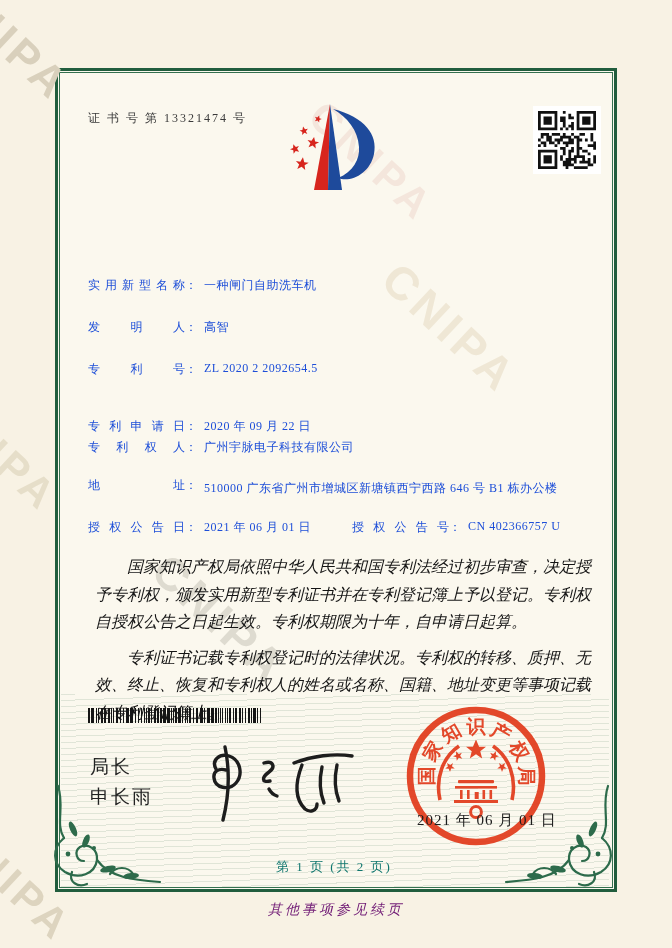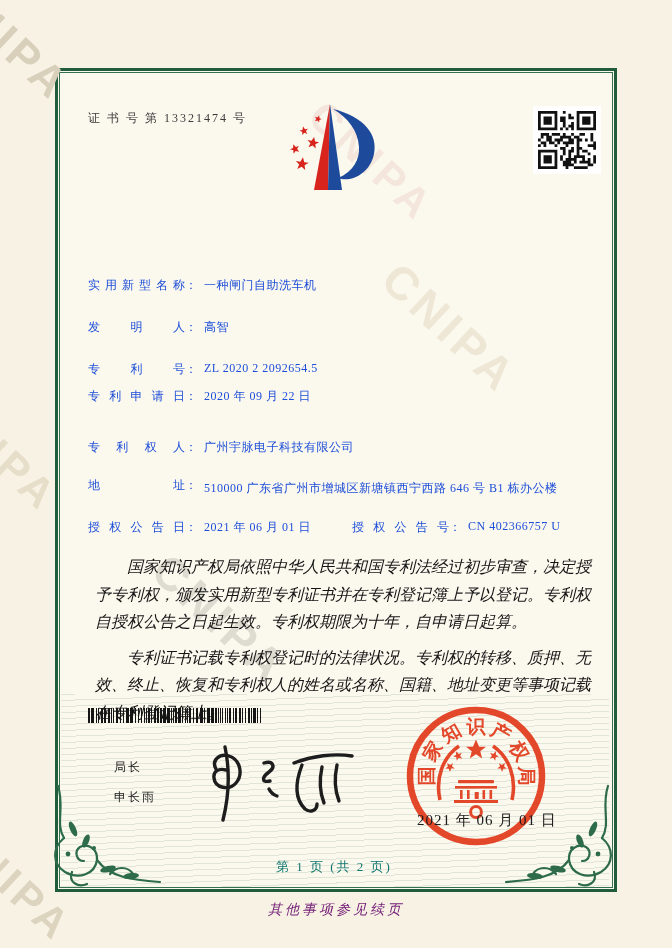--- a/index.html
+++ b/index.html
@@ -51,21 +51,21 @@
   .pair2{position:absolute;left:264px;top:0;}
   
   .body-text{
     position:absolute;left:87px;top:545px;width:512px;z-index:5;
     font-style:italic;font-size:16px;line-height:27.5px;color:#141414;text-align:justify;
   }
   .body-text p{margin:8px;text-indent:2em;}
   
   .barcode{position:absolute;left:88px;top:708px;width:176px;height:15px;z-index:5;}
   .signer{position:absolute;left:90px;top:752px;z-index:5;
-    font-family:"Liberation Sans","DejaVu Sans",sans-serif;font-size:12px;line-height:30px;letter-spacing:2px;color:#222;margin-left:24px;}
+    font-family:"Liberation Sans","DejaVu Sans",sans-serif;font-size:19px;line-height:30px;letter-spacing:2px;color:#222;}
   .signature{position:absolute;left:198px;top:740px;width:162px;height:86px;z-index:5;}
   .seal{position:absolute;left:402px;top:702px;width:148px;height:148px;z-index:6;opacity:0.93;}
   .seal text{font-size:19px;font-weight:bold;fill:#e23b1c;font-family:"Liberation Serif",serif;}
   .seal-date{position:absolute;left:417px;top:811px;z-index:7;font-size:15px;letter-spacing:1px;color:#1c1c1c;}
   .page-footer{position:absolute;left:56px;top:858px;width:556px;text-align:center;z-index:5;
     font-size:13px;letter-spacing:2px;color:#0f766e;}
   .note{position:absolute;left:0;top:901px;width:672px;text-align:center;z-index:5;
     font-style:italic;font-size:14px;letter-spacing:3px;color:#701a75;}
 </style>
 </head>
@@ -148,21 +148,21 @@
 
   <div class="row" style="top:277px">
     <span class="lbl">实用新型名称</span><span class="colon">：</span><span class="val">一种闸门自助洗车机</span>
   </div>
   <div class="row" style="top:319px">
     <span class="lbl">发明人</span><span class="colon">：</span><span class="val">高智</span>
   </div>
   <div class="row" style="top:361px">
     <span class="lbl">专利号</span><span class="colon">：</span><span class="val">ZL 2020 2 2092654.5</span>
   </div>
-  <div class="row" style="top:388px">
+  <div class="row" style="top:418px">
     <span class="lbl">专利申请日</span><span class="colon">：</span><span class="val">2020 年 09 月 22 日</span>
   </div>
   <div class="row" style="top:439px">
     <span class="lbl">专利权人</span><span class="colon">：</span><span class="val">广州宇脉电子科技有限公司</span>
   </div>
   <div class="row" style="top:477px">
     <span class="lbl">地址</span><span class="colon">：</span><span class="val wrap">510000 广东省广州市增城区新塘镇西宁西路 646 号 B1 栋办公楼</span>
   </div>
   <div class="row" style="top:519px">
     <span class="lbl">授权公告日</span><span class="colon">：</span><span class="val">2021 年 06 月 01 日</span>

